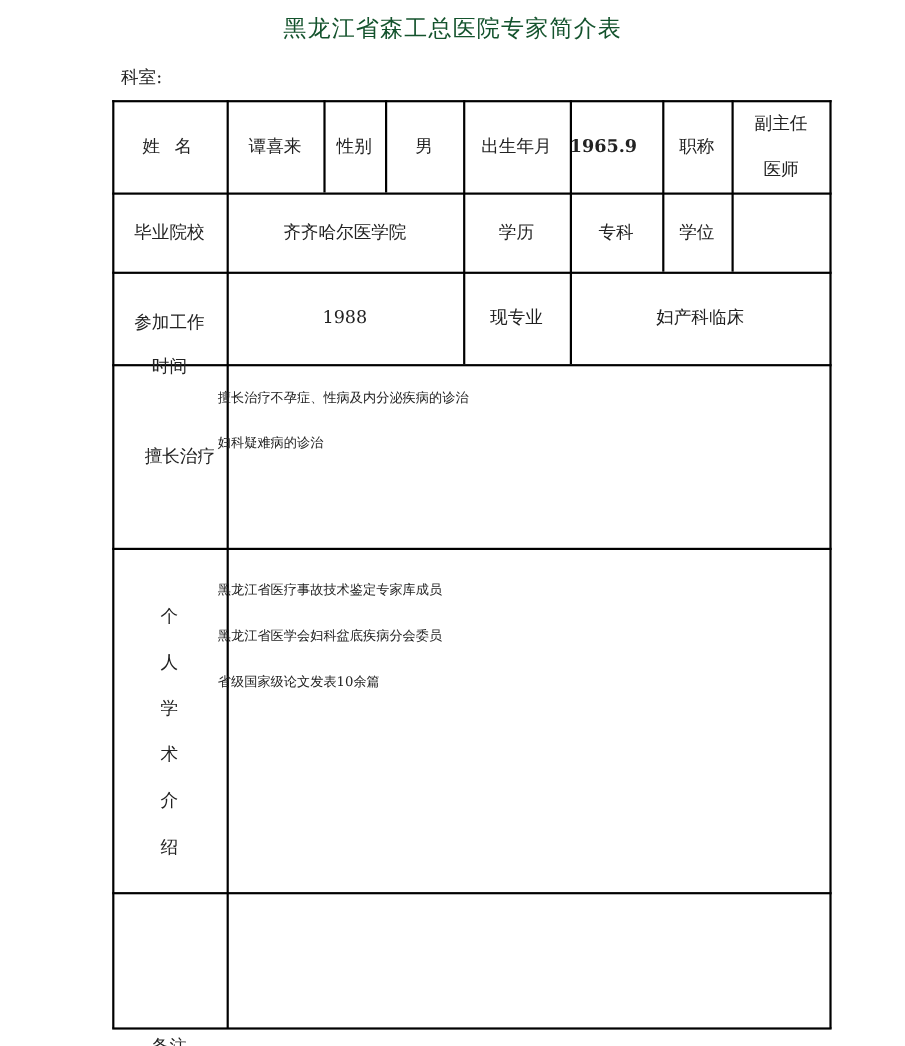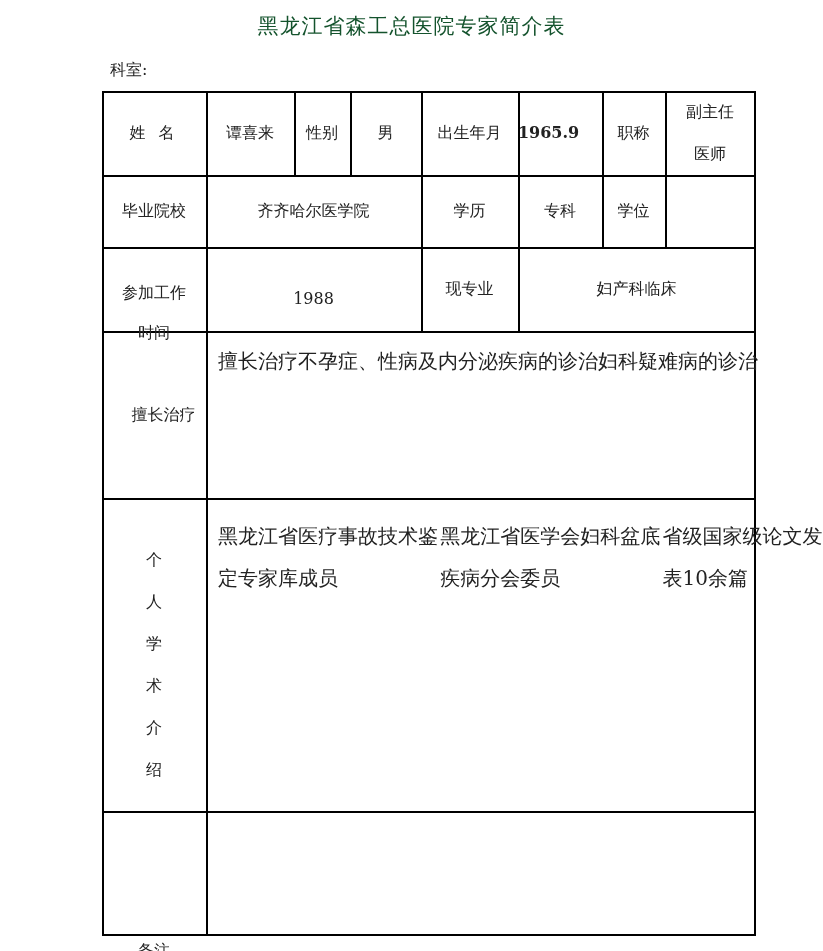--- a/index.html
+++ b/index.html
@@ -6,21 +6,21 @@
   body { width: 823px; height: 951px; position: relative; overflow: hidden;
          font-family: "DejaVu Serif", "Liberation Serif", serif; color: #222; }
   .title { position: absolute; top: 12px; left: 0; width: 823px; text-align: center;
            font-size: 21px; letter-spacing: 1px; color: #14532d; }
   .dept { position: absolute; top: 60px; left: 110px; font-size: 16px; }
   .cell { position: absolute; box-sizing: border-box; display: flex; align-items: center;
           justify-content: center; text-align: center; font-size: 16px; line-height: 1.35; }
   .grid { position: absolute; background: #000; }
   .h { height: 1.5px; }
   .v { width: 1.5px; }
-  .lines { position: absolute; left: 218px; display: flex; flex-direction: row; font-size: 20px; }
+  .lines { position: absolute; left: 198px; display: flex; flex-direction: column; font-size: 12px; }
   .vert { flex-direction: column; }
   .vert span { display: block; }
 </style>
 </head>
 <body>
 
 <div class="title">黑龙江省森工总医院专家简介表</div>
 <div class="dept">科室:</div>
 
 <div class="grid h" style="top:91px;left:102px;width:654px;"></div>
@@ -83,21 +83,21 @@
     <span>学位</span>
   </div>
 <div class="cell" style="left:665px;top:175px;width:90px;height:72px;">
     <span></span>
   </div>
 
 <div class="cell vert" style="left:102px;top:247px;width:104px;height:84px;line-height:40px;margin-top:24px;">
   <span>参加工作</span>
   <span>时间</span>
 </div>
-<div class="cell" style="left:206px;top:257px;width:215px;height:84px;">
+<div class="cell" style="left:206px;top:247px;width:215px;height:84px;">
     <span>1988</span>
   </div>
 <div class="cell" style="left:421px;top:247px;width:97px;height:84px;">
     <span>现专业</span>
   </div>
 <div class="cell" style="left:518px;top:247px;width:237px;height:84px;">
     <span>妇产科临床</span>
   </div>
 
 <div class="cell" style="left:102px;top:331px;width:123px;height:167px;">

